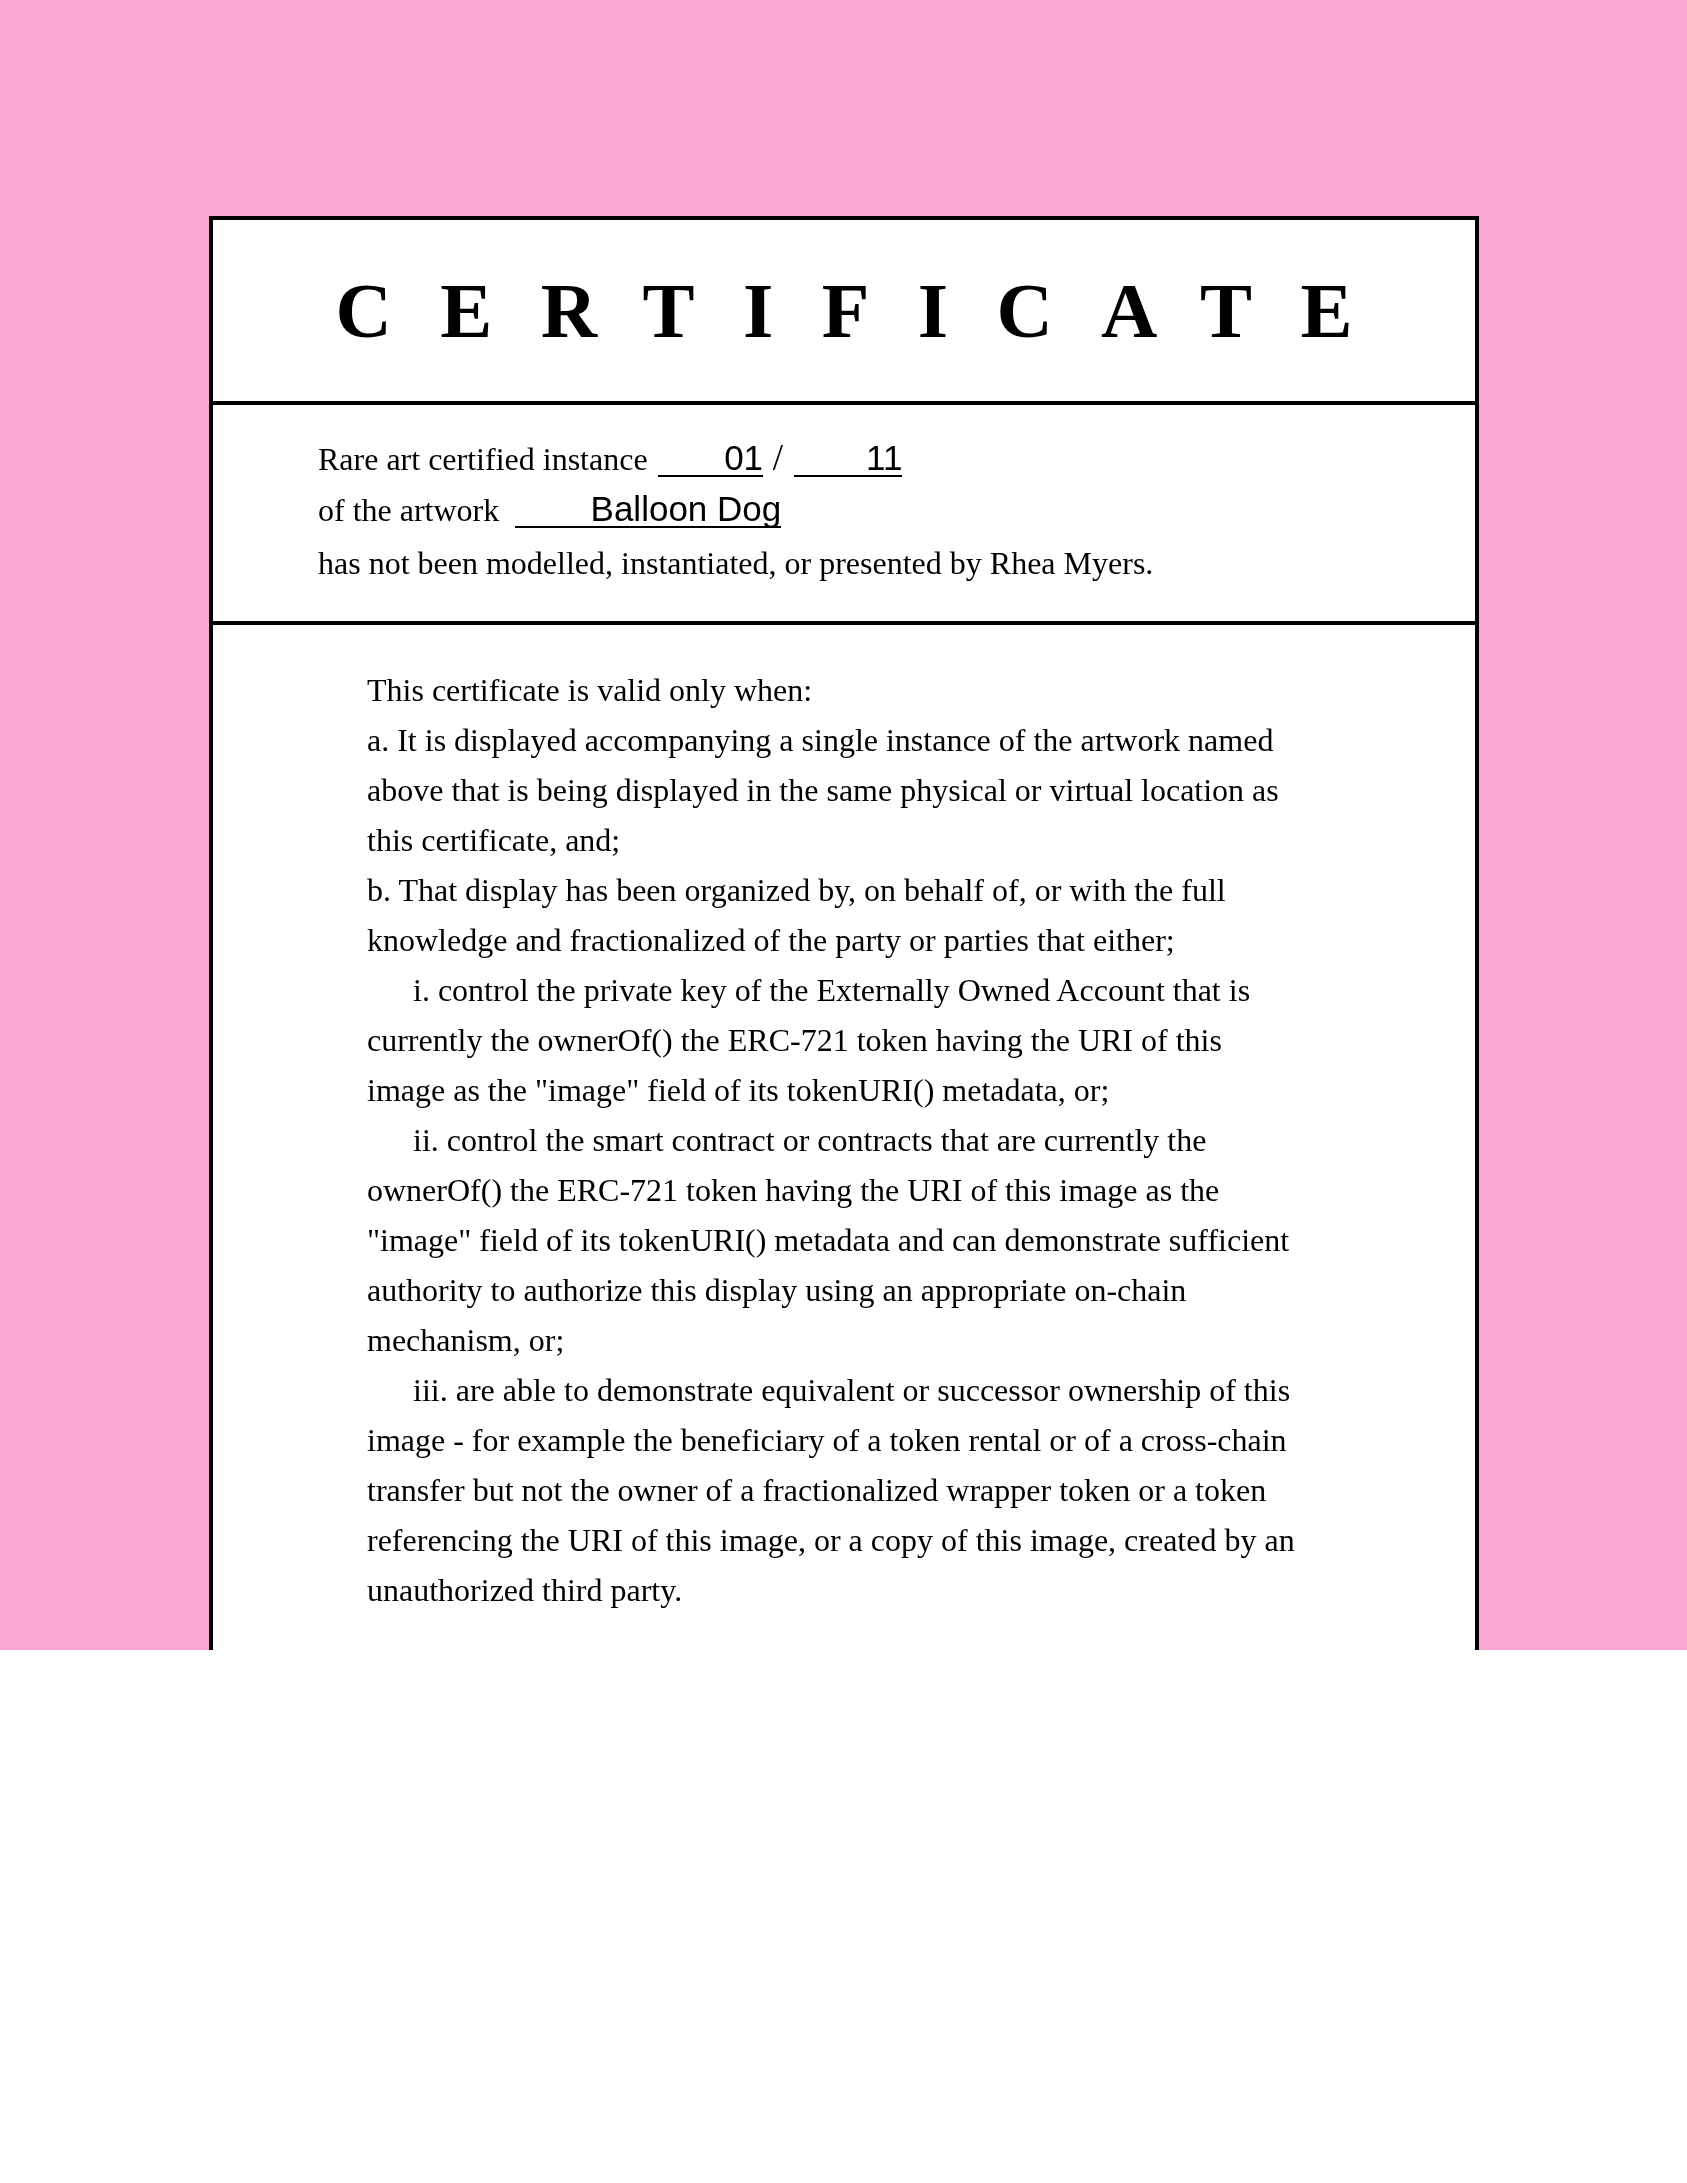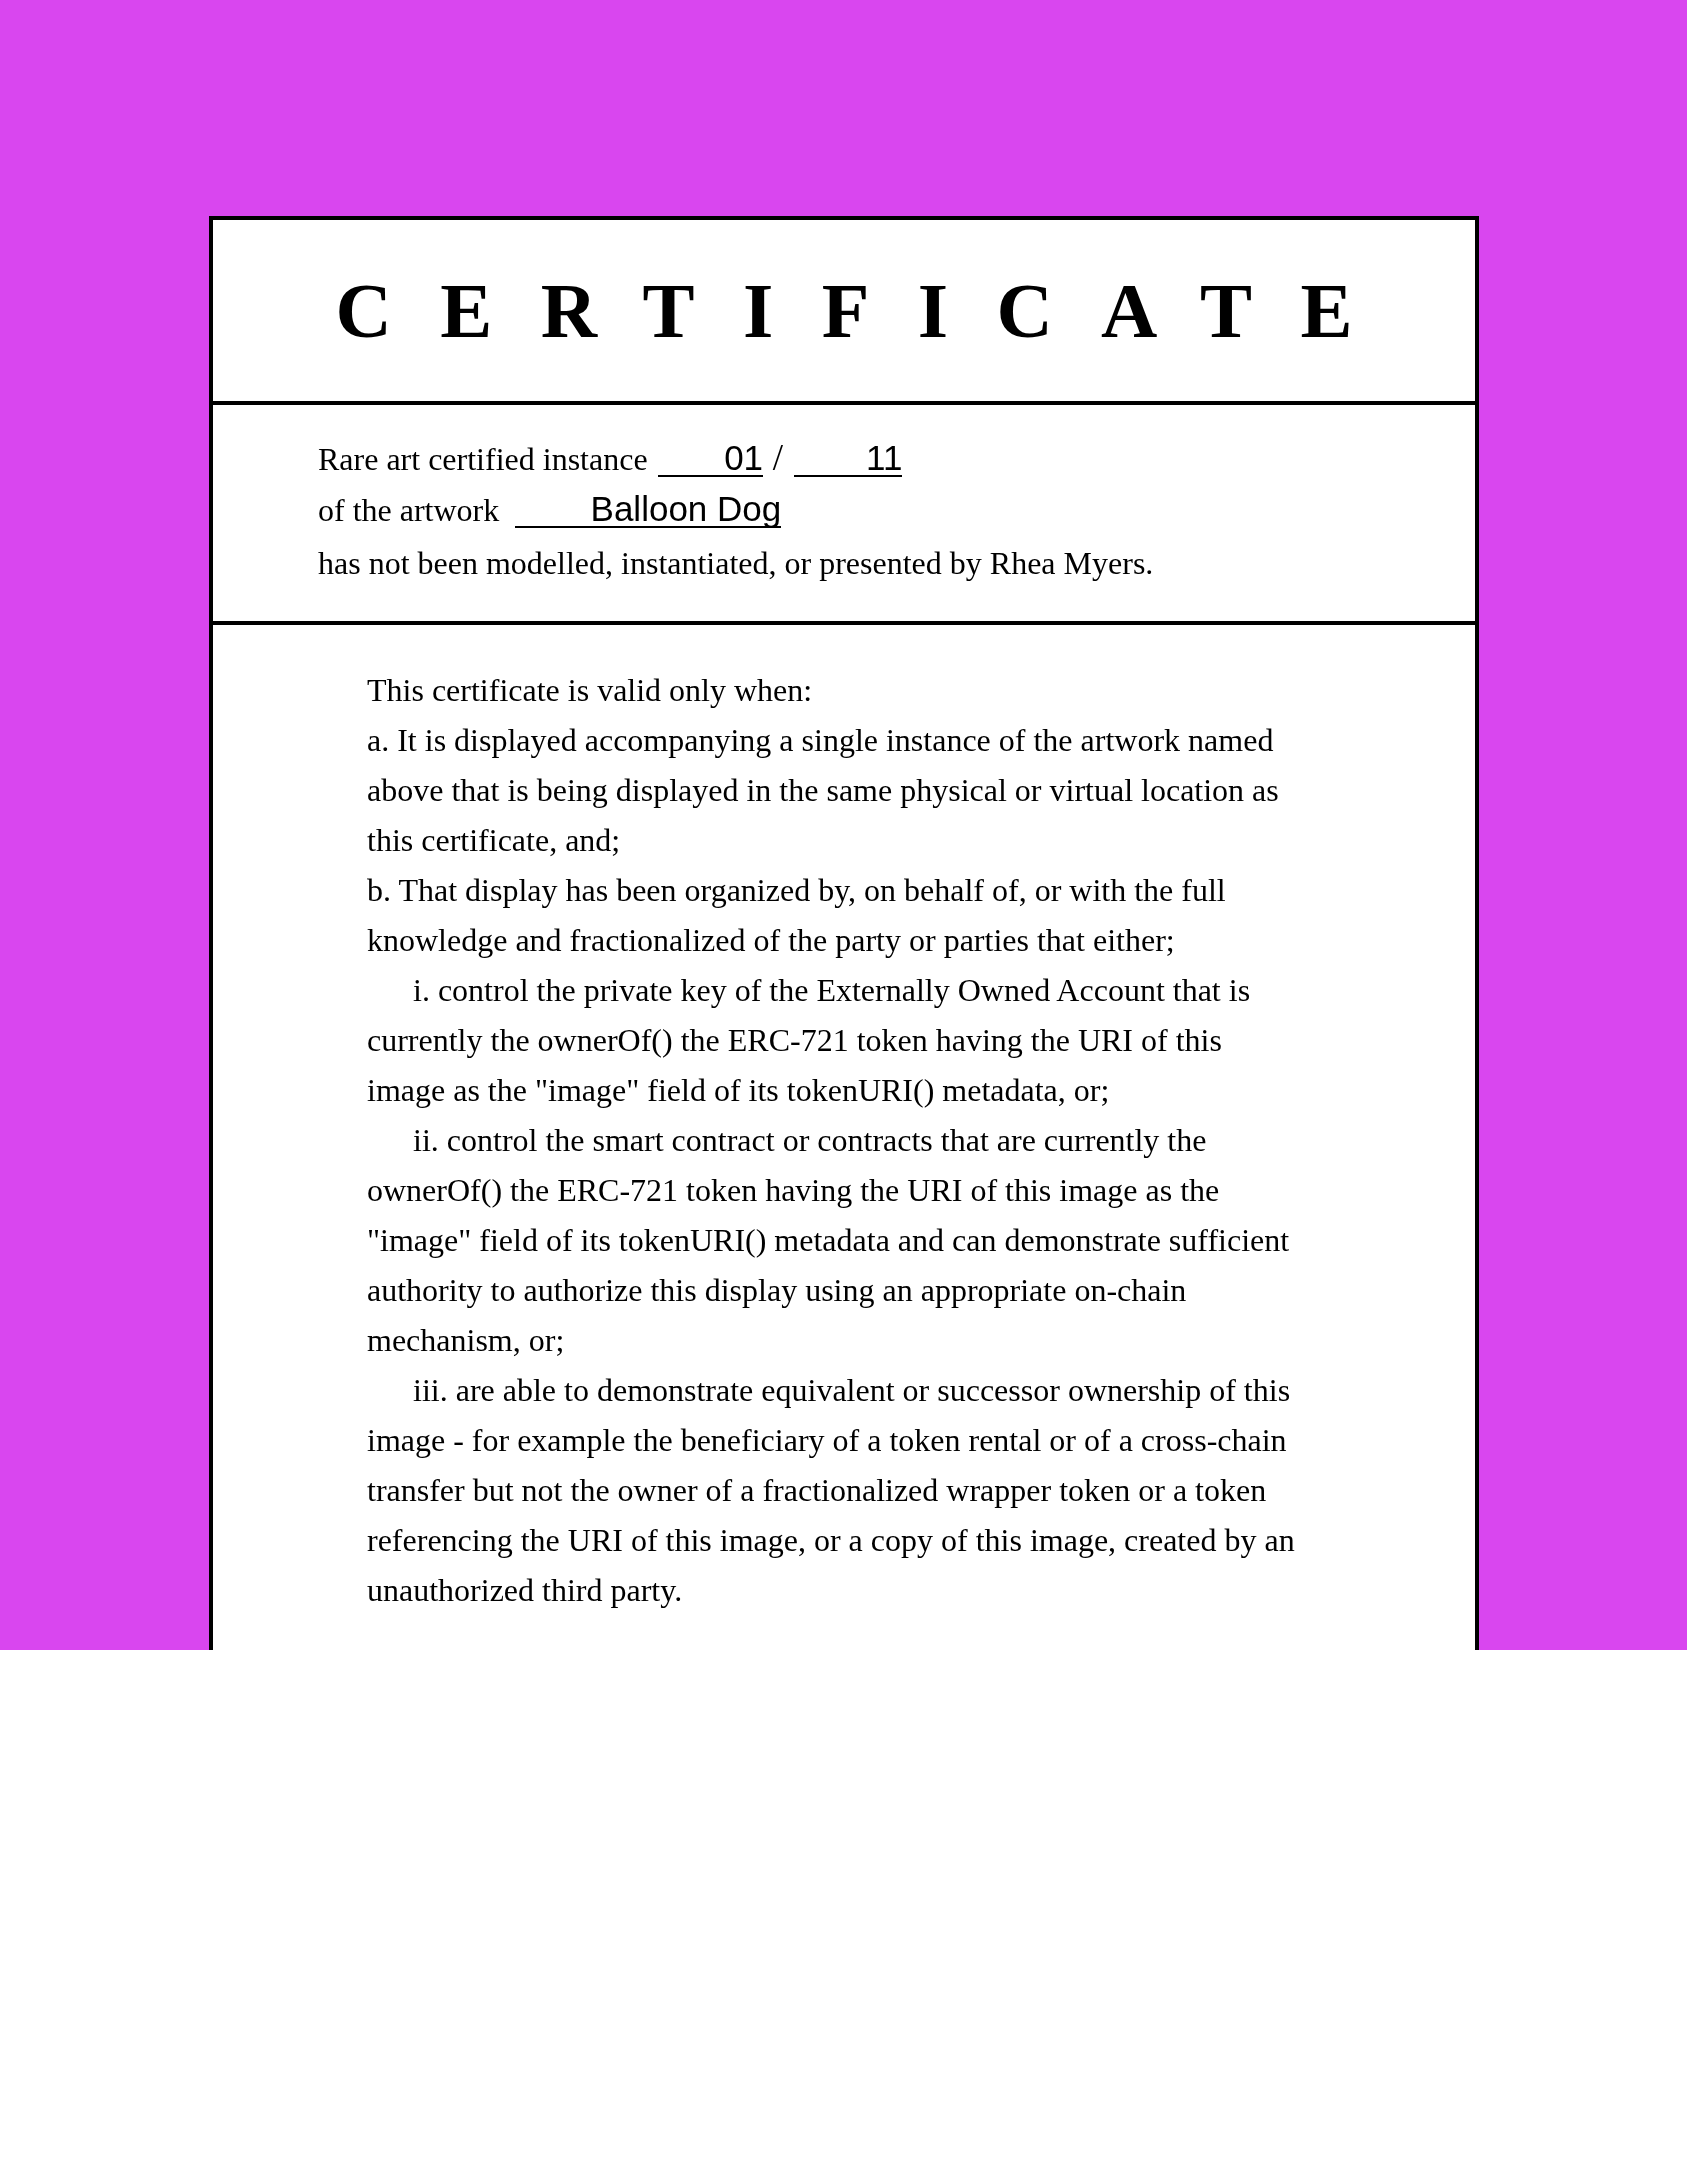--- a/index.html
+++ b/index.html
@@ -1,17 +1,17 @@
 <!DOCTYPE html>
 <html style="font-size:7px"><head>
 <meta charset="utf-8">
 <style>
   html,body{margin:0;padding:0;background:#ffffff;}
   .page{
-    position:relative;width:1687px;height:1650px;background:#d946ef;
+    position:relative;width:1687px;height:1650px;background:#f9a8d4;
     font-family:"Liberation Serif","DejaVu Serif",serif;color:#000;
     overflow:hidden;
   }
   .frame{
     position:absolute;left:209px;top:216px;width:1270px;height:1749px;
     box-sizing:border-box;border:4.4px solid #000;background:#fff;
   }
   
   .title-section{
     box-sizing:border-box;height:185px;border-bottom:4.4px solid #000;

